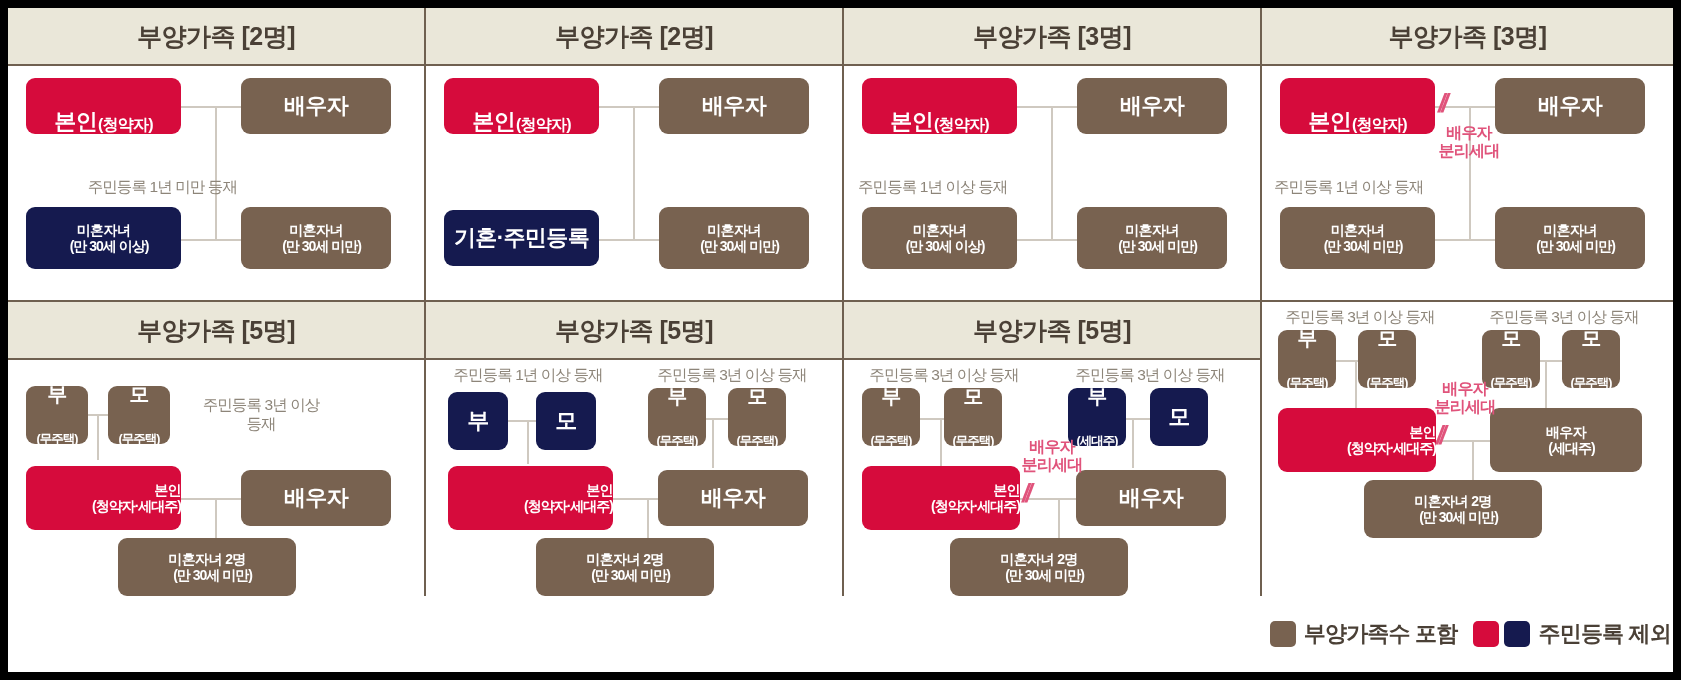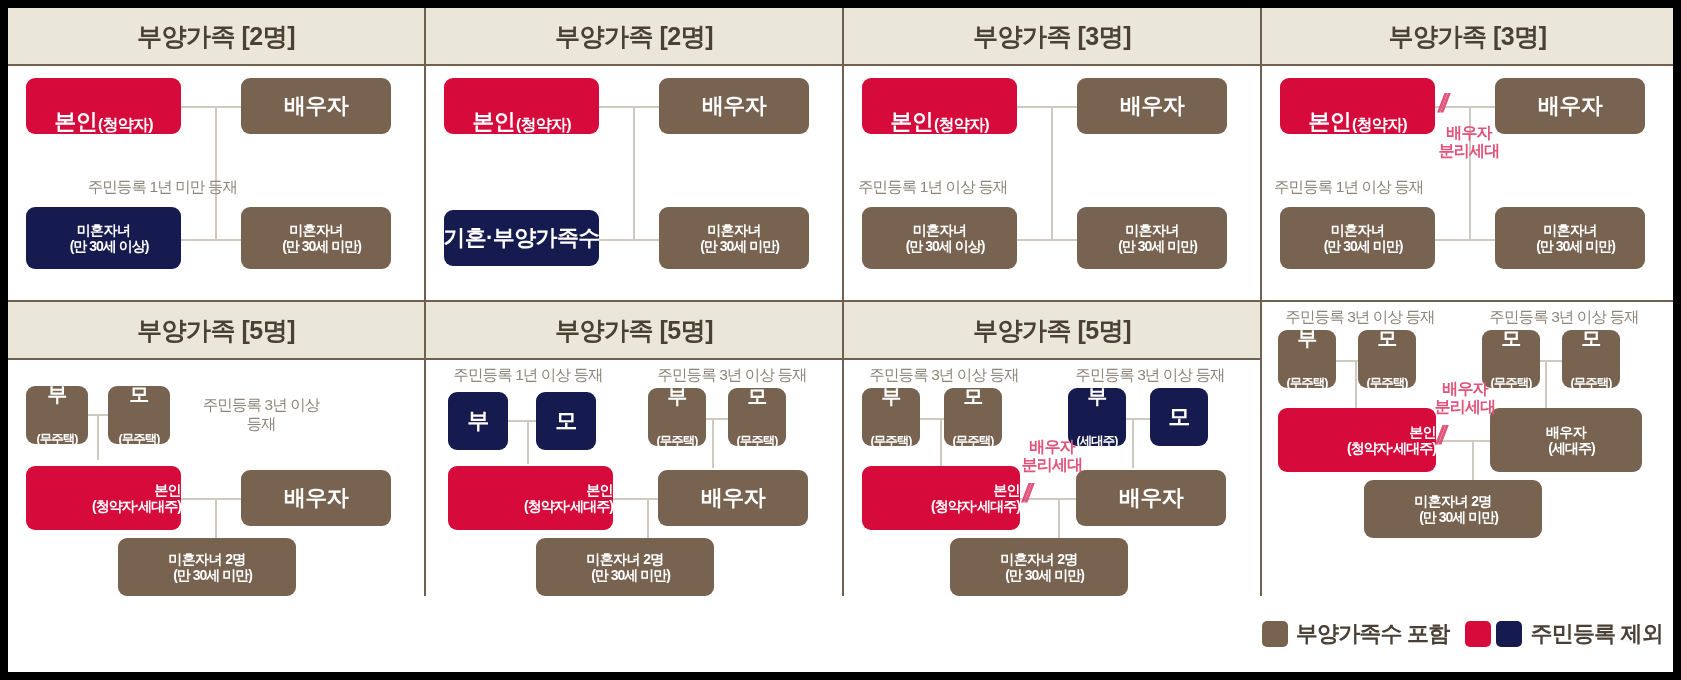--- a/index.html
+++ b/index.html
@@ -53,21 +53,21 @@
   }
   .sep{
     position:absolute;color:#e0537b;font-size:16px;font-weight:700;
     text-align:center;line-height:1.1;letter-spacing:-0.8px;z-index:4;white-space:pre-line;
   }
   .slash{position:absolute;z-index:4;color:#e0537b;font-size:26px;font-weight:700;
     font-style:italic;letter-spacing:-4px;}
 
   .legend{
     position:absolute;left:0;top:588px;width:1665px;height:76px;background:#fff;
-    display:flex;align-items:center;justify-content:flex-end;padding-right:10px;
+    display:flex;align-items:center;justify-content:flex-end;padding-right:2px;
     box-sizing:border-box;gap:16px;
   }
   .legend-group{display:flex;align-items:center;gap:8px;}
   .sw{width:26px;height:26px;border-radius:5px;}
   .sw.brown{background:#786250;}
   .sw.crimson{background:#d60b3c;}
   .sw.navy{background:#151a4f;}
   .legend-label{font-size:22px;color:#4a4036;font-weight:600;letter-spacing:-0.8px;}
   .legend-swatches{display:flex;gap:5px;}
 </style>
@@ -111,21 +111,21 @@
        <div class="line v" style="left:207px;top:40px;height:134px;"></div>
        <div class="line h" style="left:172px;top:173px;width:128px;"></div>
        <div class="box crimson inline" style="left:18px;top:12px;width:155px;height:56px;">
          <span class="t1">본인</span>
          <span class="t2">(청약자)</span>
        </div>
        <div class="box brown" style="left:233px;top:12px;width:150px;height:56px;">
          <span class="t1">배우자</span>
        </div>
        <div class="box navy" style="left:18px;top:144px;width:155px;height:56px;">
-         <span class="t1">기혼·부양가족수</span>
+         <span class="t1">기혼·주민등록</span>
        </div>
        <div class="box brown small" style="left:233px;top:141px;width:150px;height:62px;">
          <span class="t1">미혼자녀</span>
          <span class="t2">(만 30세 미만)</span>
        </div>
      </div>
    </div>
 
    <div class="cell c3">
      <div class="cell-head">부양가족 [3명]</div>

